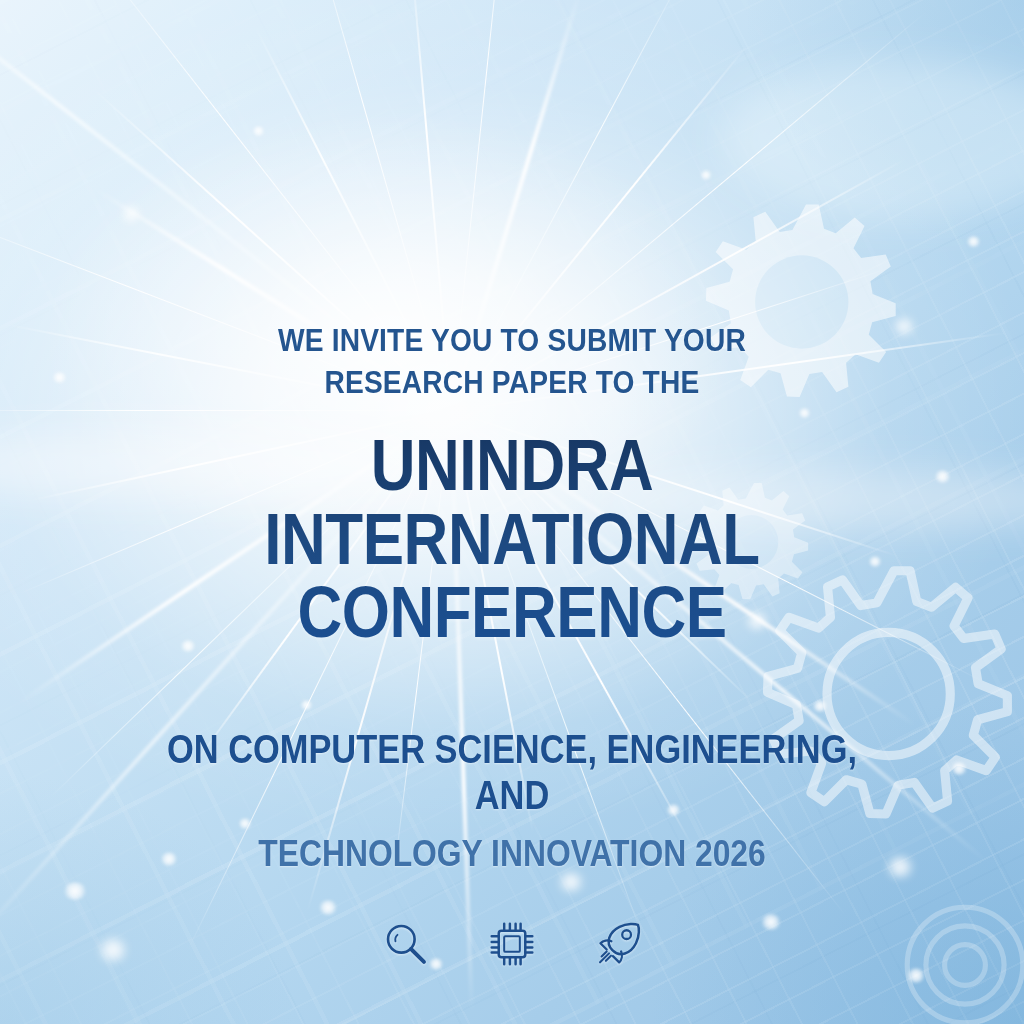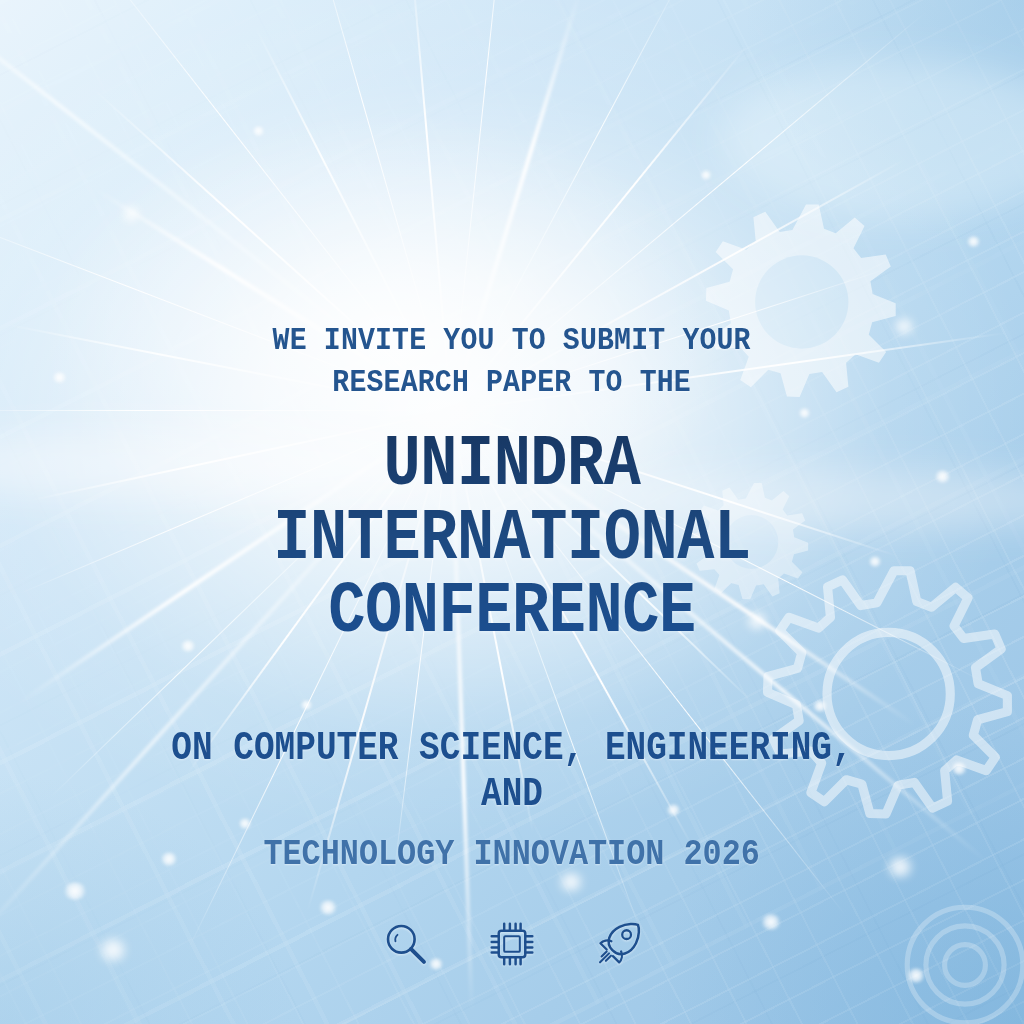--- a/index.html
+++ b/index.html
@@ -147,21 +147,20 @@
   .content {
     position: absolute;
     inset: 0;
     display: flex;
     flex-direction: column;
     align-items: center;
     justify-content: flex-start;
     padding-top: 320px;
     text-align: center;
     z-index: 5;
-    font-family: Liberation Mono, monospace;
   }
 
   .eyebrow {
     font-weight: 700;
     font-size: 32px;
     line-height: 1.30;
     letter-spacing: .2px;
     color: #24558f;
     text-transform: uppercase;
     transform: scaleX(.88);

